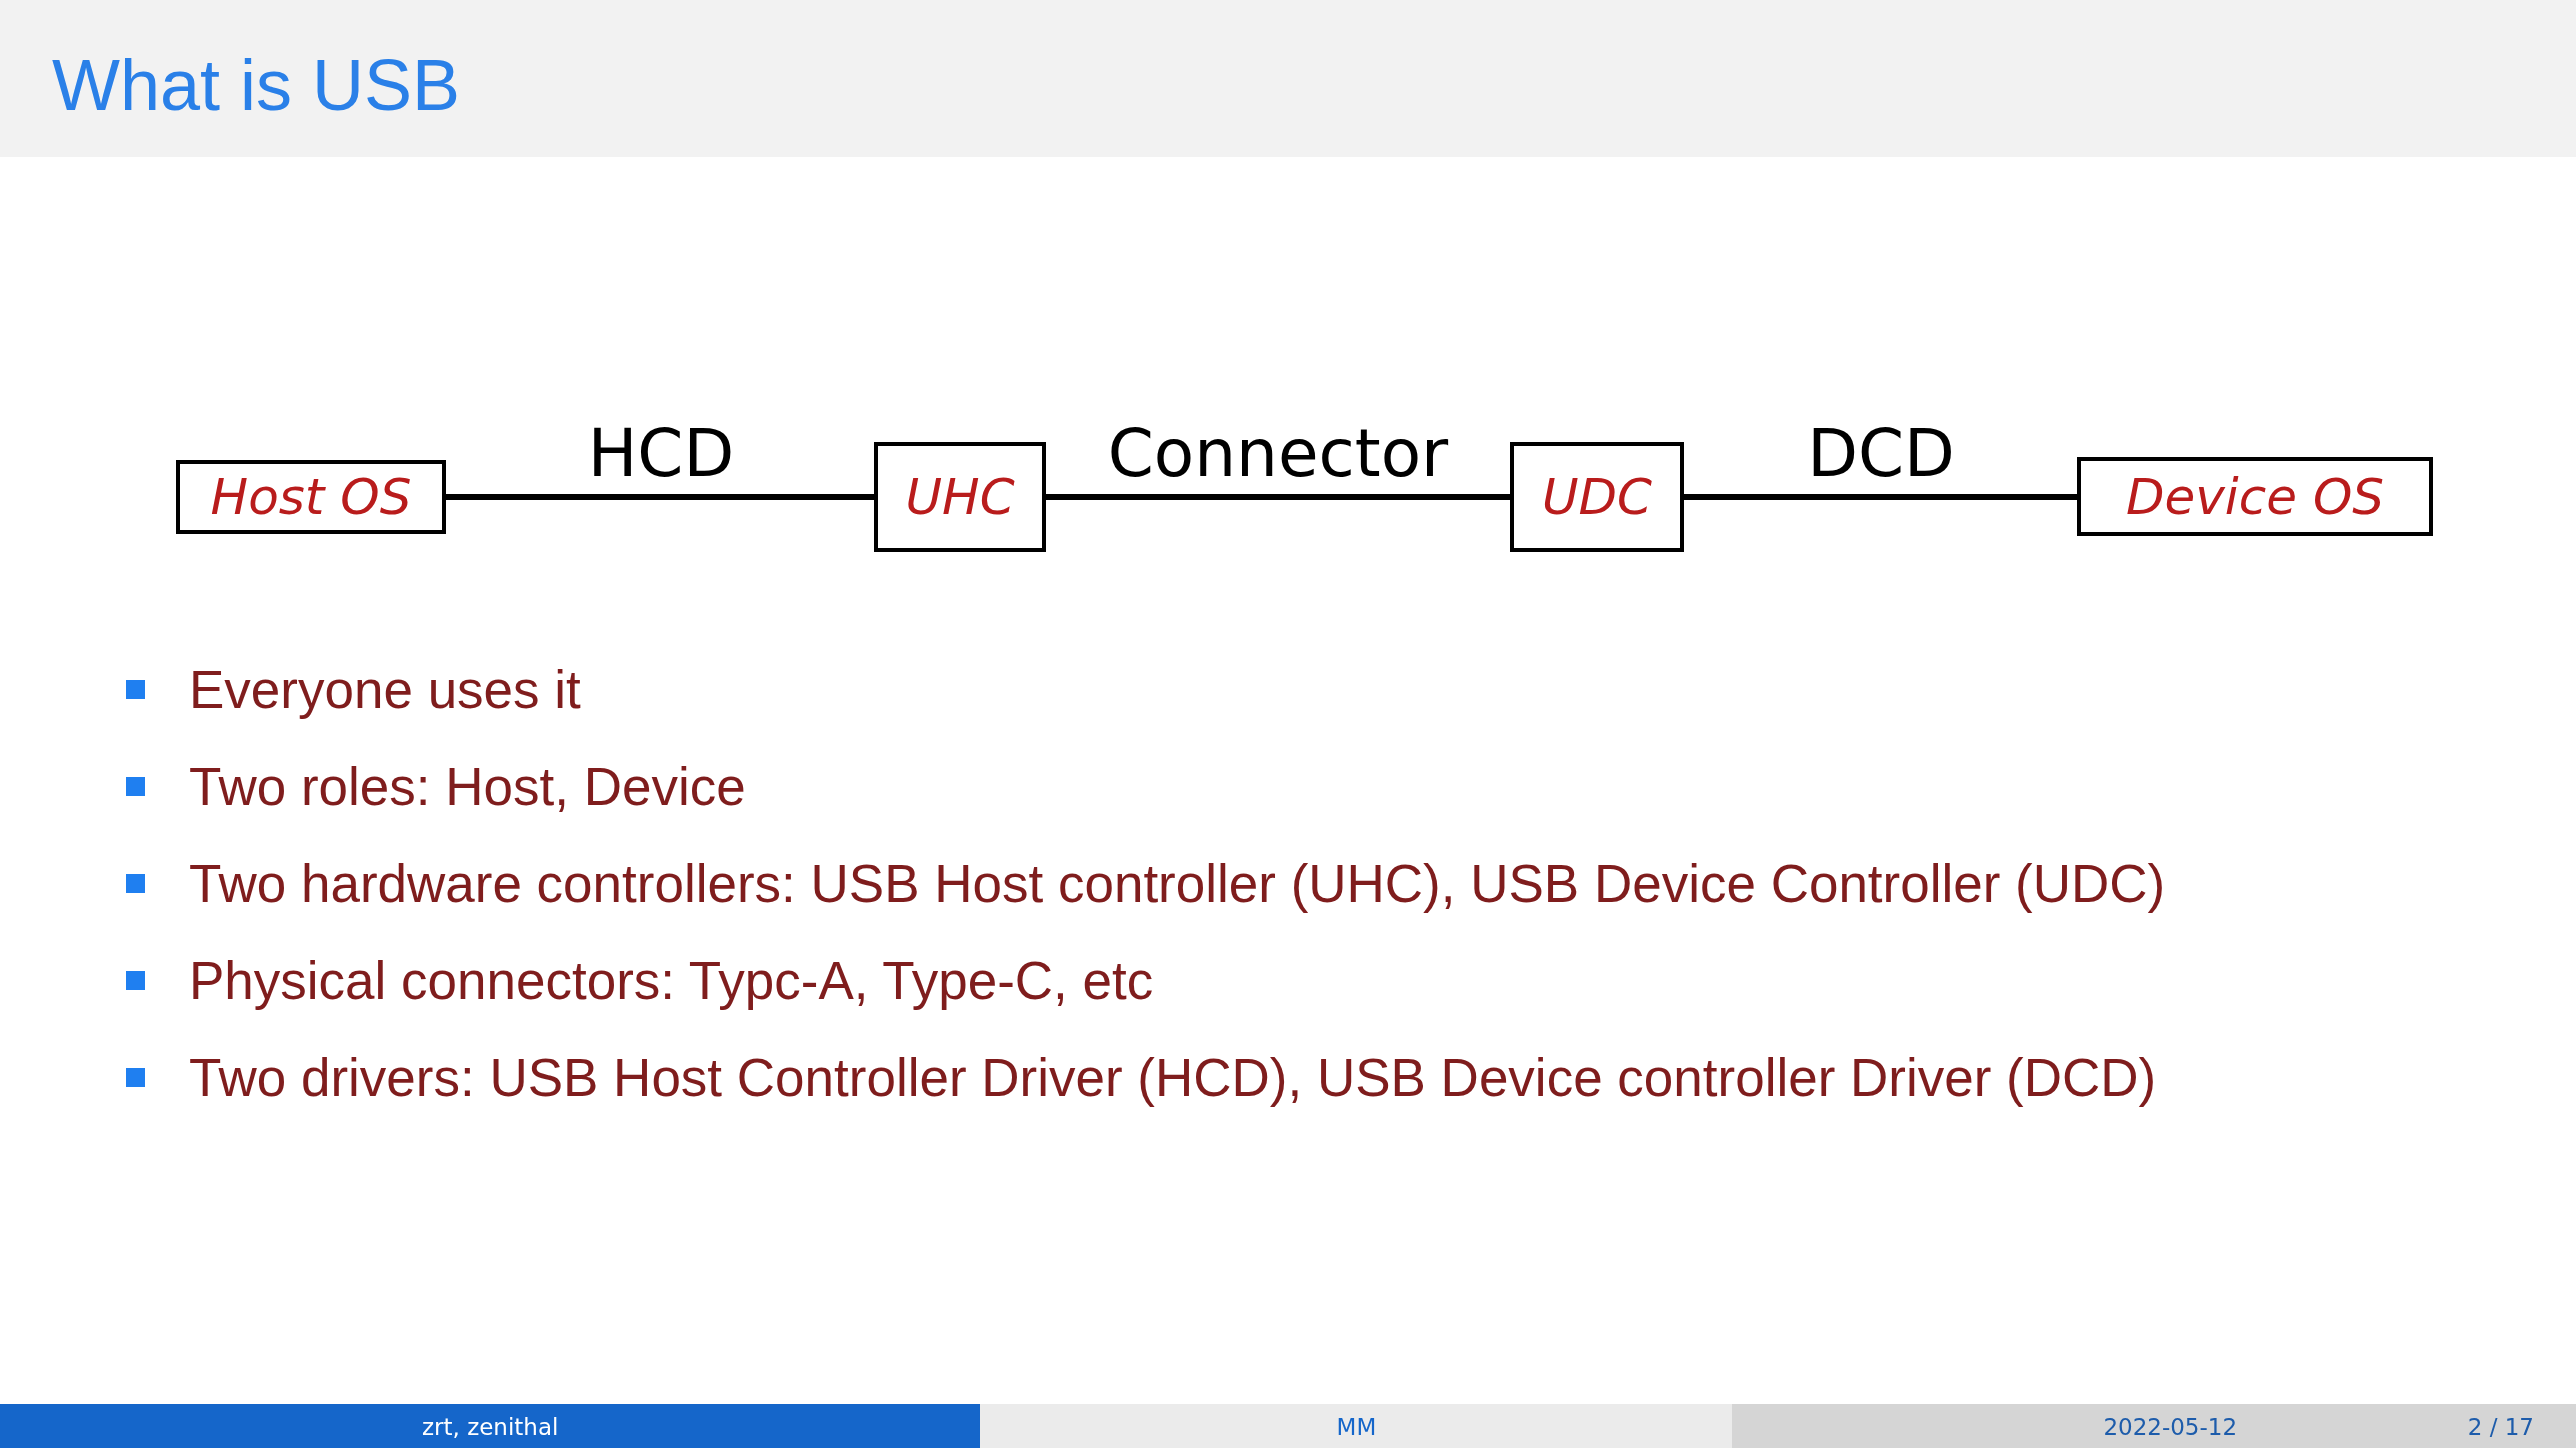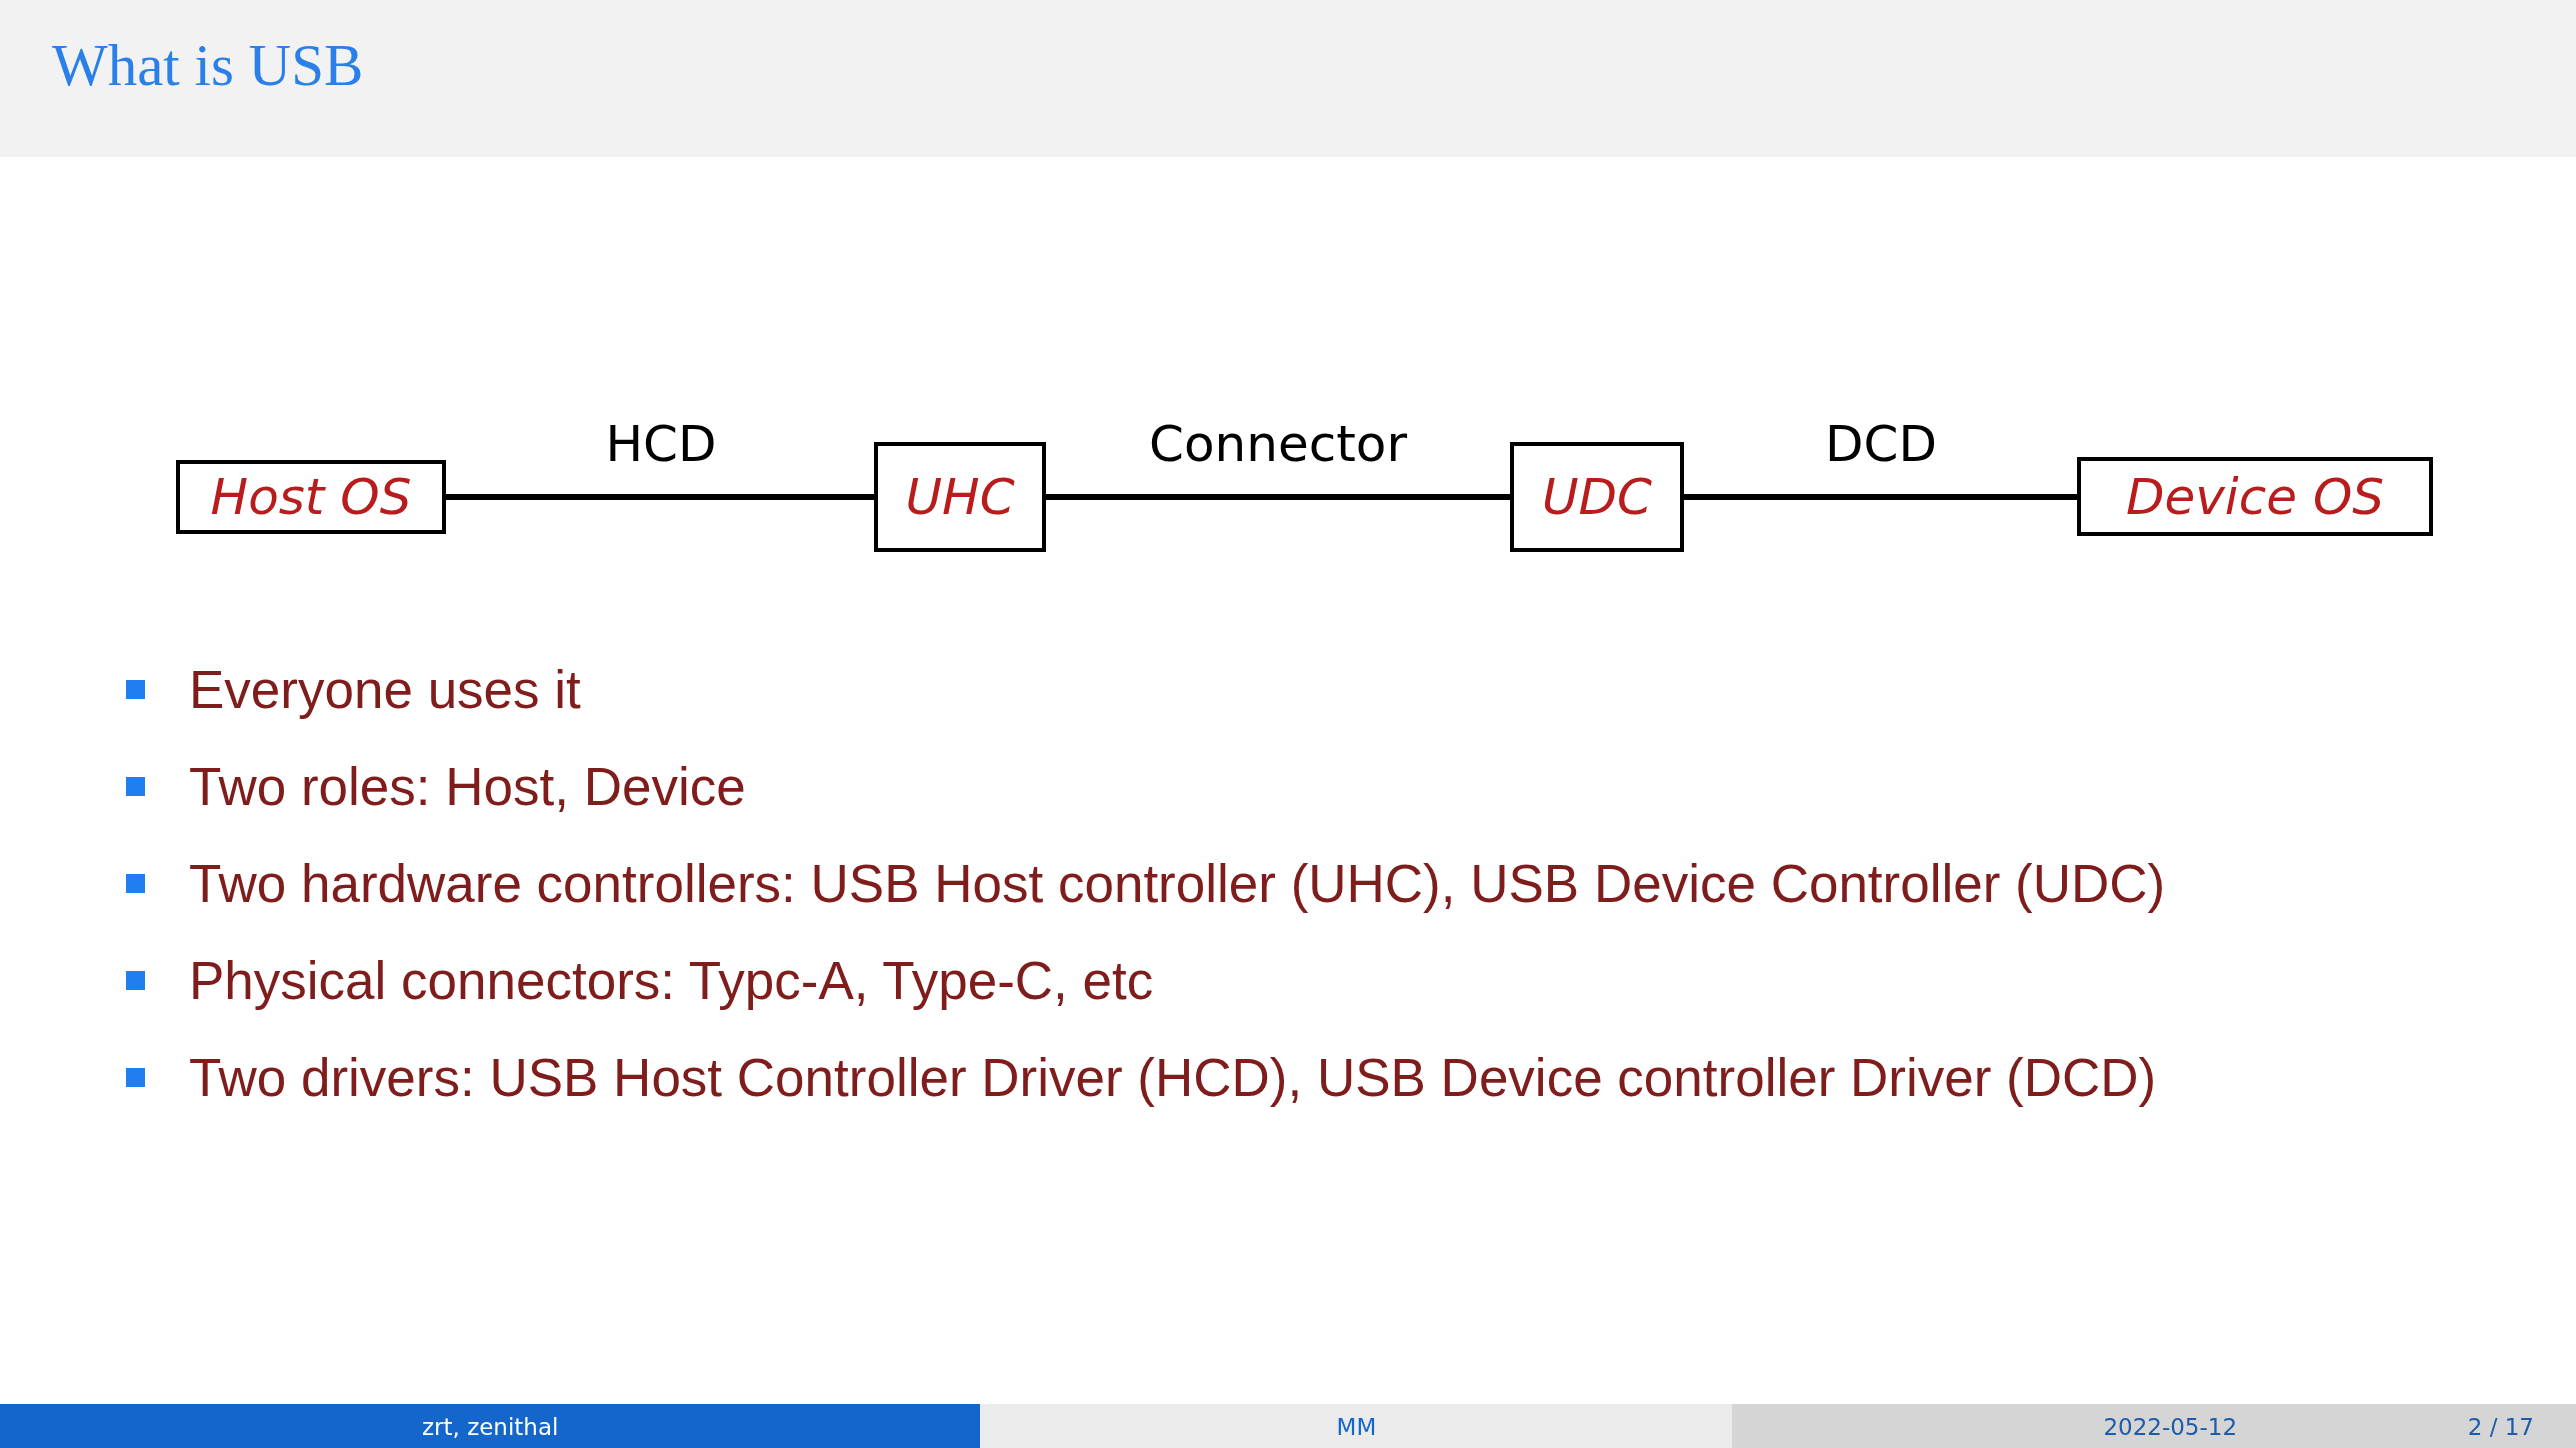--- a/index.html
+++ b/index.html
@@ -20,23 +20,23 @@
     position: absolute;
     left: 0;
     top: 0;
     width: 2576px;
     height: 157px;
     background: #f2f2f2;
   }
   .slide-title {
     position: absolute;
     left: 52px;
-    top: 33px;
-    font-family: Liberation Serif, serif;
-    font-size: 59px;
+    top: 46px;
+    font-family: Liberation Sans, sans-serif;
+    font-size: 72px;
     font-weight: 400;
     color: #2a80e8;
     letter-spacing: 0px;
     line-height: 1.1;
     white-space: nowrap;
   }
 
   
   .diagram {
     position: absolute;
@@ -62,21 +62,21 @@
   }
   .edge-line {
     position: absolute;
     height: 5.5px;
     background: #000000;
     z-index: 1;
   }
   .edge-label {
     position: absolute;
     font-family: "DejaVu Sans", sans-serif;
-    font-size: 50px;
+    font-size: 66px;
     color: #000000;
     white-space: nowrap;
     transform: translateX(-50%);
     z-index: 2;
   }
 
   
   #node-host-os   { left: 176px;  top: 78px; width: 270px; height: 74px; }
   #node-uhc       { left: 874px; top: 60px;  width: 172px; height: 110px; }
   #node-udc       { left: 1510px; top: 60px;  width: 174px; height: 110px; }

